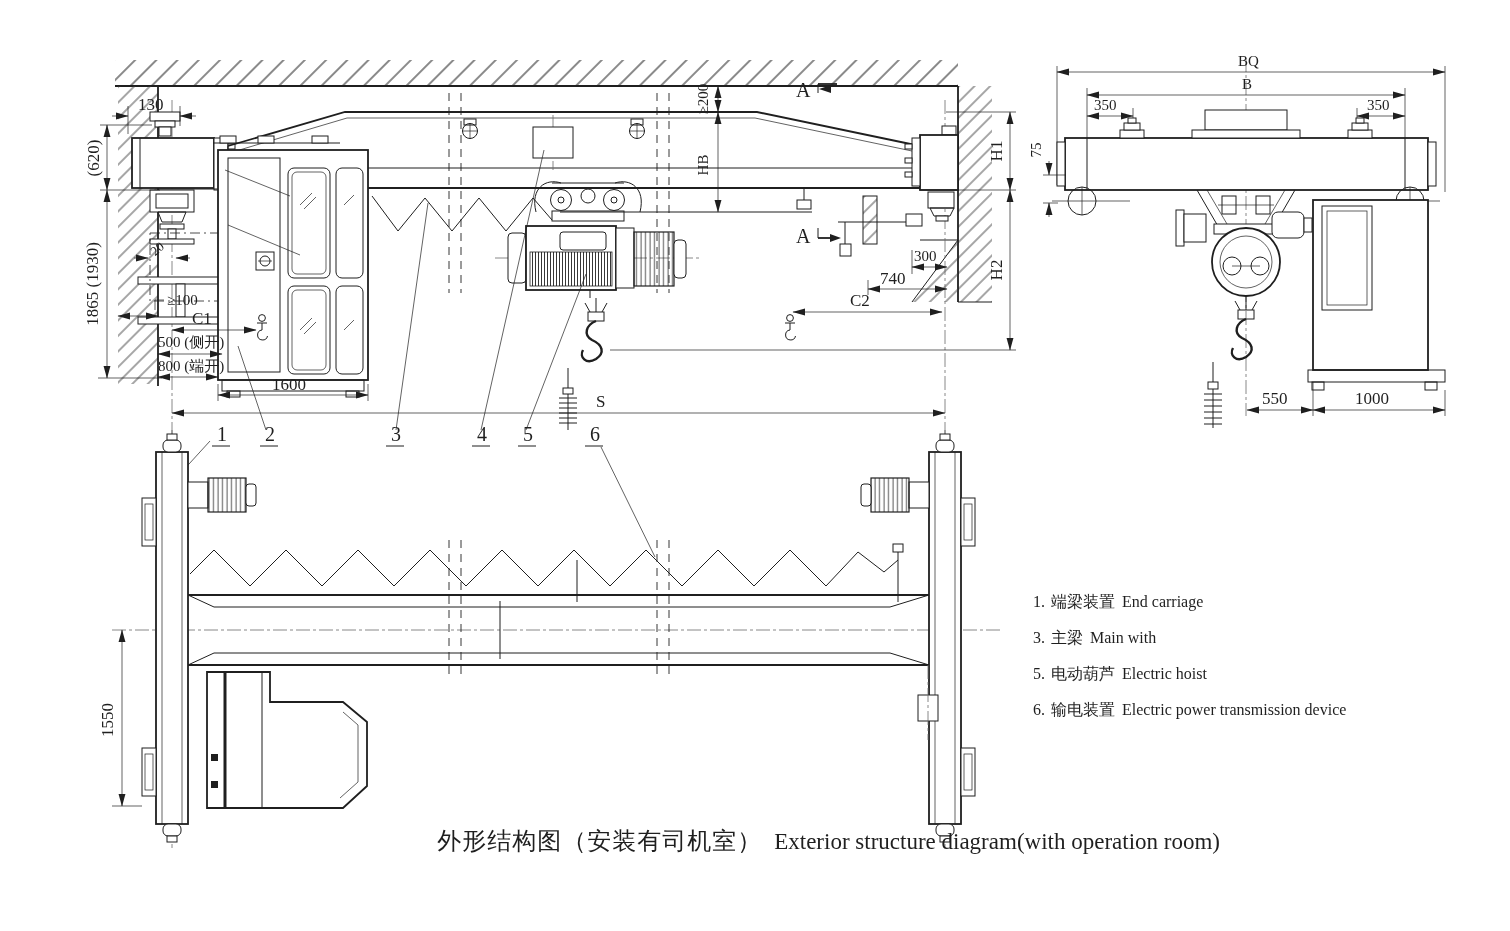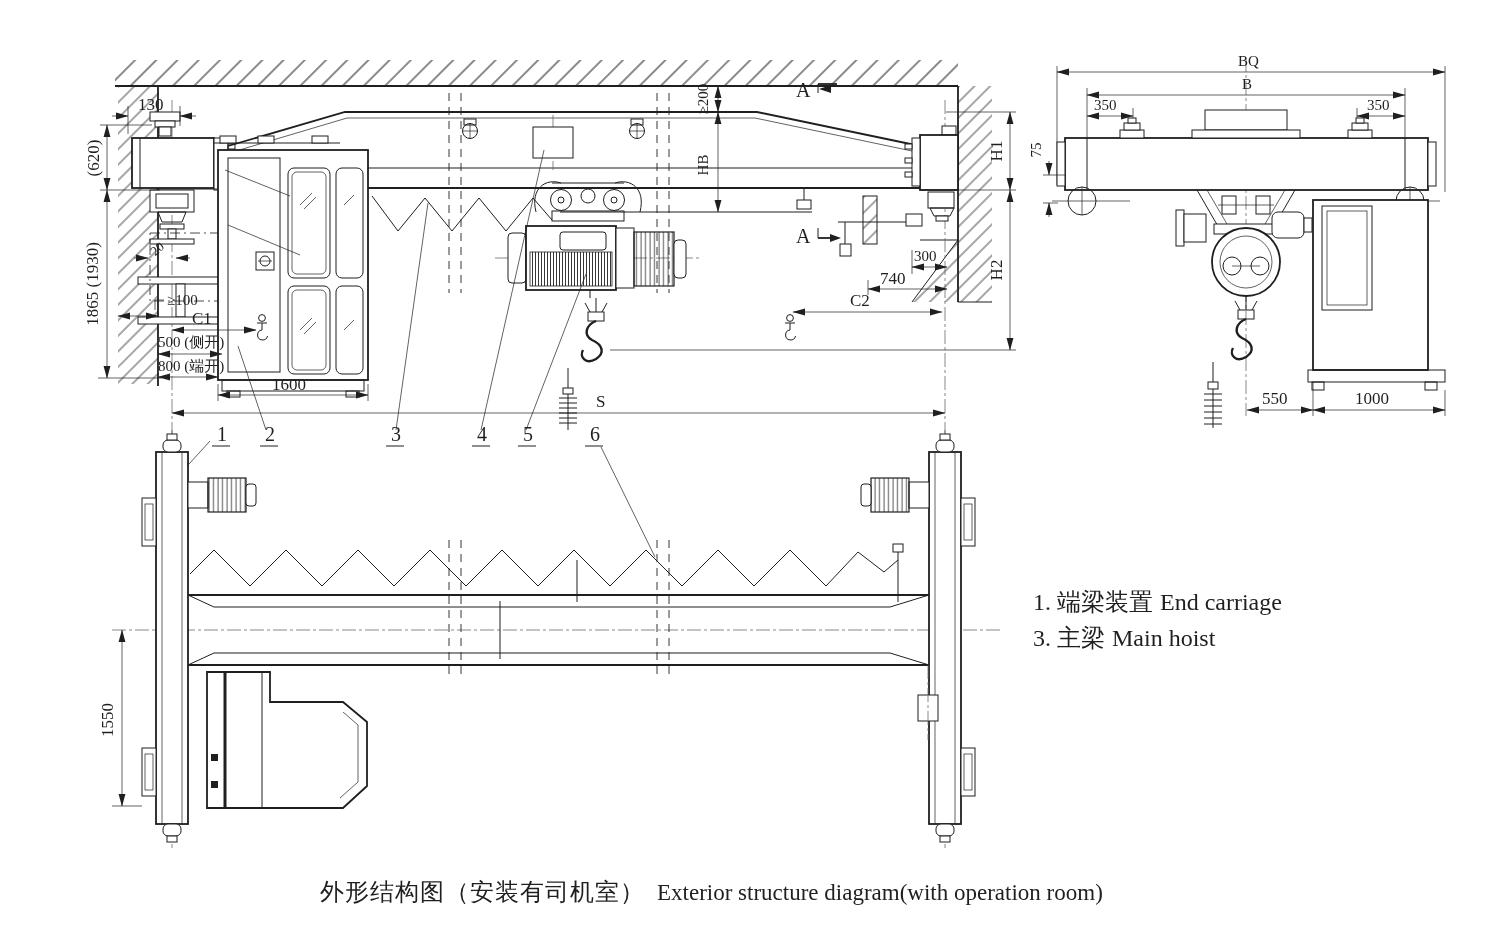--- a/index.html
+++ b/index.html
@@ -13,24 +13,24 @@
   .dsh{stroke:#1f1f1f;stroke-width:0.9;fill:none;stroke-dasharray:8 6;}
   .fw{fill:#ffffff;stroke:#1f1f1f;stroke-width:1;}
   .fk{fill:#ffffff;stroke:#1f1f1f;stroke-width:1.8;}
   .fs{fill:#1f1f1f;stroke:none;}
   text{fill:#1f1f1f;font-family:"Liberation Serif","DejaVu Serif",serif;}
   .tx{font-size:17px;}
   .ts{font-size:15px;}
   .tq{font-size:13px;}
   .tc{font-size:20px;}
   #legend{position:absolute;left:1033px;top:584px;}
-  #legend .li{height:36px;line-height:36px;font-size:24px;white-space:nowrap;}
+  #legend .li{height:36px;line-height:36px;font-size:16px;white-space:nowrap;}
   #legend .num{margin-right:6px;}
   #legend .en{margin-left:7px;}
-  #caption{position:absolute;left:320px;top:876px;width:900px;white-space:nowrap;}
+  #caption{position:absolute;left:320px;top:825px;width:900px;white-space:nowrap;text-align:right;}
   #caption .zh{font-size:24px;letter-spacing:1px;}
   #caption .en{font-size:23px;margin-left:12px;}
 </style>
 </head>
 <body>
 
 <div id="page">
 <svg width="1510" height="931" viewBox="0 0 1510 931">
 <defs>
   <marker id="arr" viewBox="0 0 12 8" refX="11.5" refY="4" markerWidth="13" markerHeight="9" orient="auto-start-reverse" markerUnits="userSpaceOnUse">
@@ -585,19 +585,21 @@
   </g>
   <g>
     <line x1="1313" y1="410" x2="1445" y2="410" class="lt" marker-start="url(#arr)" marker-end="url(#arr)"></line>
     <text class="tx" x="1355" y="404">1000</text>
   </g>
 </g>
 </svg>
 
 <div id="legend">
   <div class="li"><span class="num">1.</span><span class="zh">端梁装置</span><span class="en">End carriage</span></div>
-  <div class="li"><span class="num">3.</span><span class="zh">主梁</span><span class="en">Main hoist</span></div>
+  <div class="li"><span class="num">3.</span><span class="zh">主梁</span><span class="en">Main with</span></div>
+  <div class="li"><span class="num">5.</span><span class="zh">电动葫芦</span><span class="en">Electric hoist</span></div>
+  <div class="li"><span class="num">6.</span><span class="zh">输电装置</span><span class="en">Electric power transmission device</span></div>
 </div>
 
 <div id="caption">
   <span class="zh">外形结构图（安装有司机室）</span><span class="en">Exterior structure diagram(with operation room)</span>
 </div>
 </div>
 
 </body></html>

